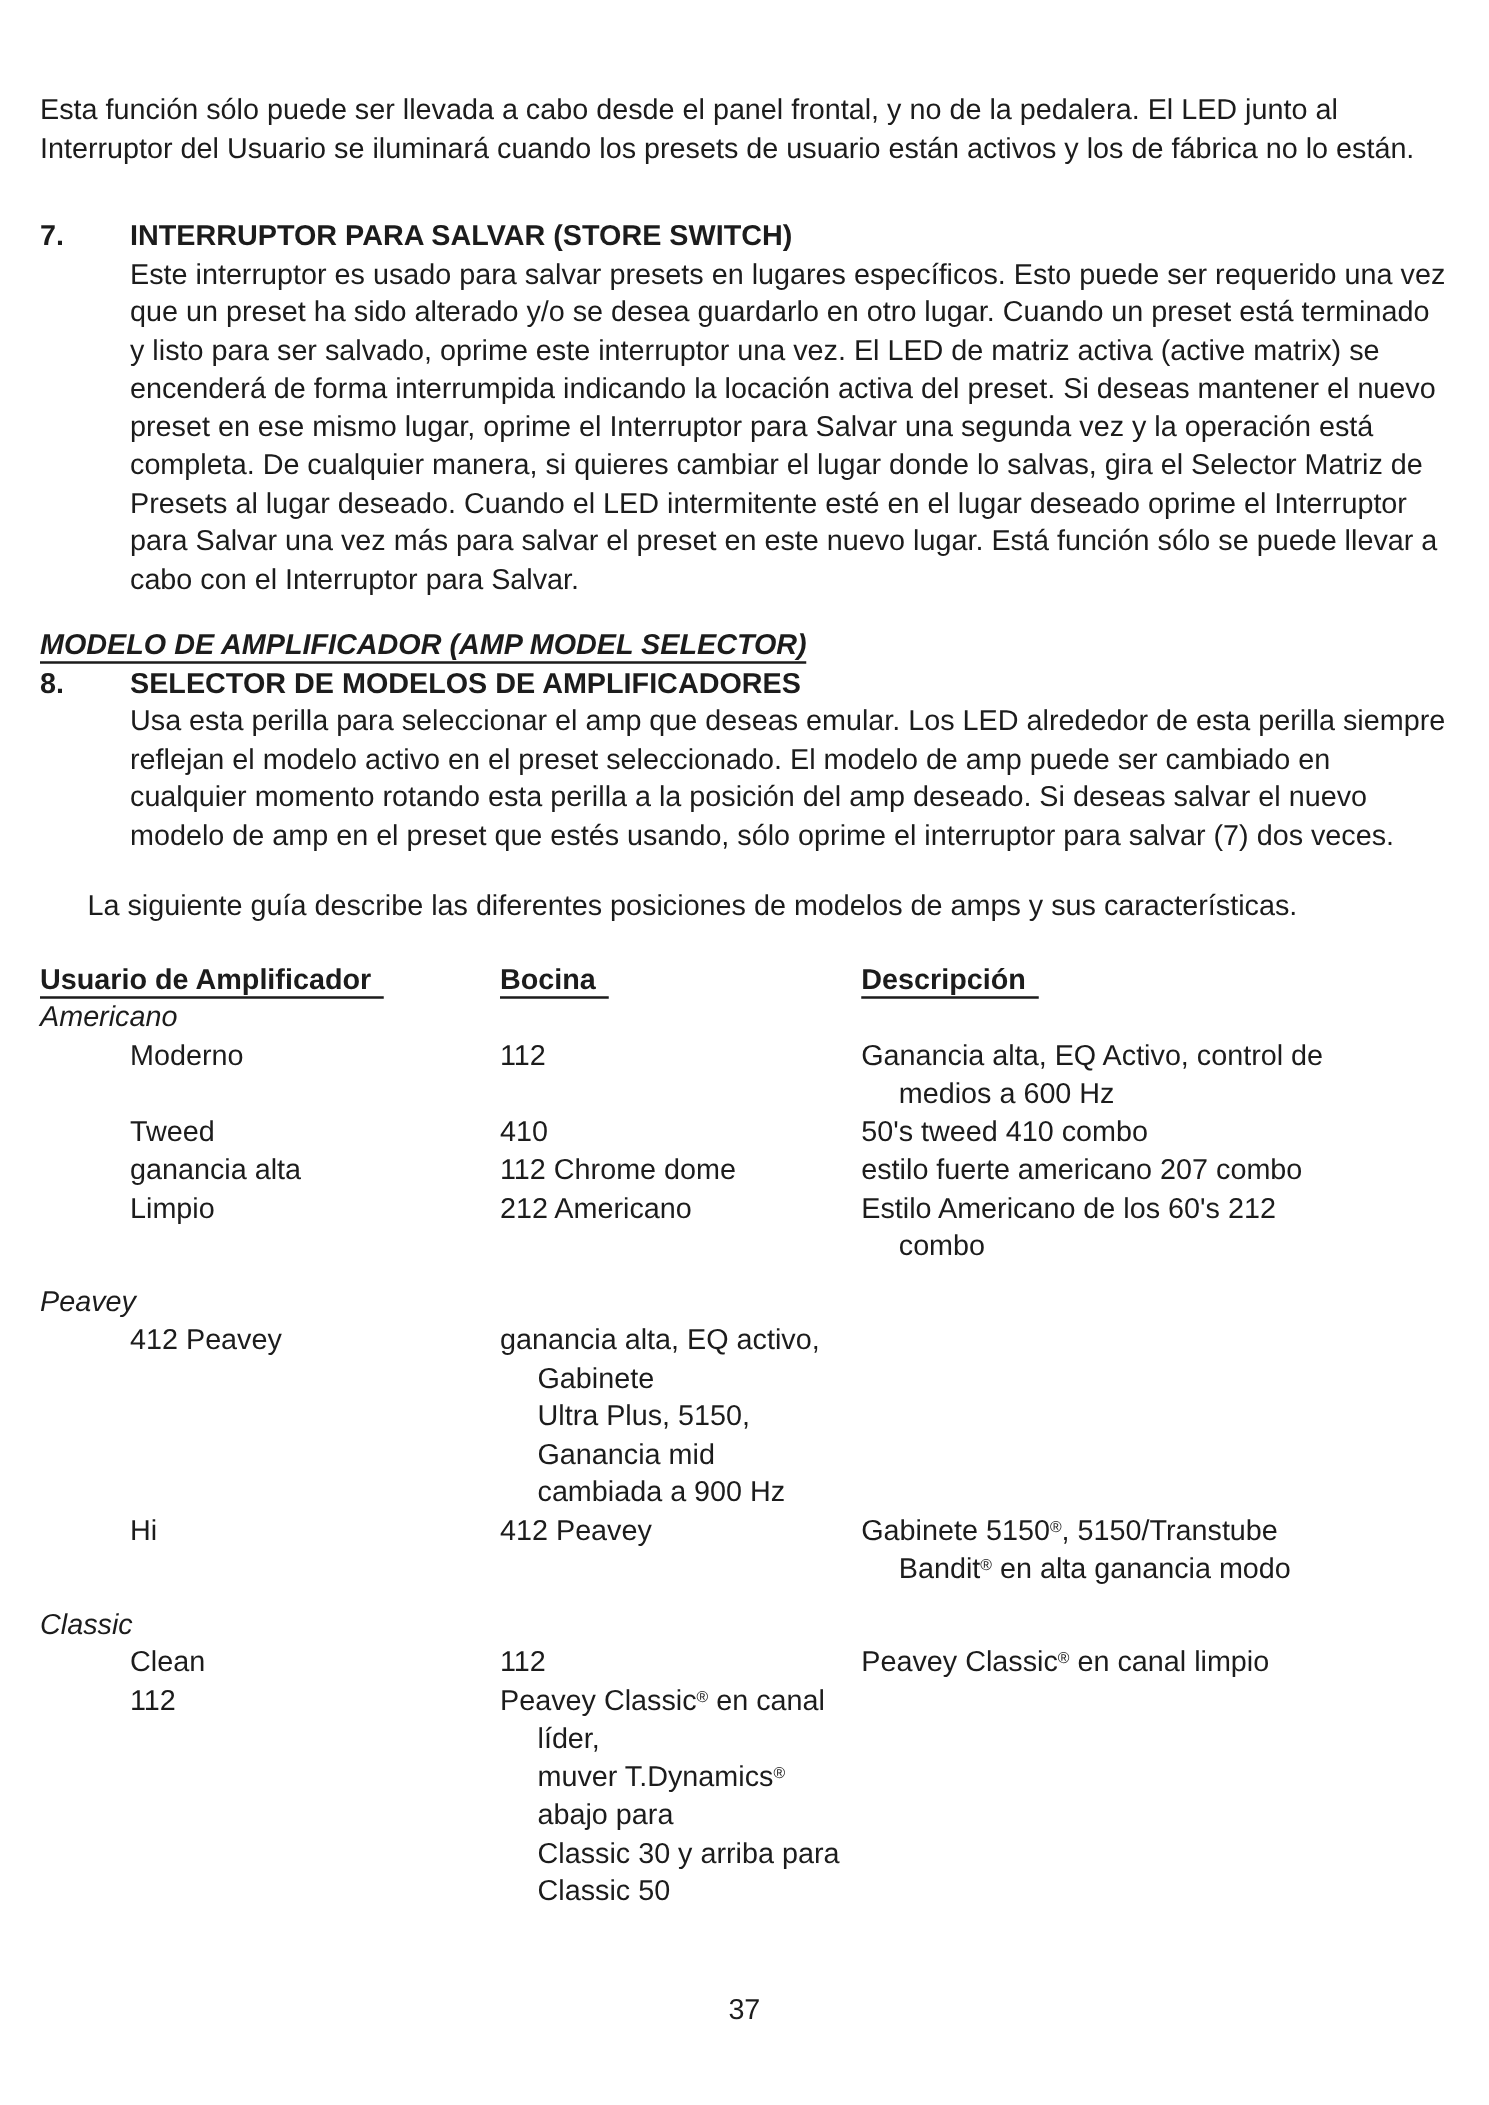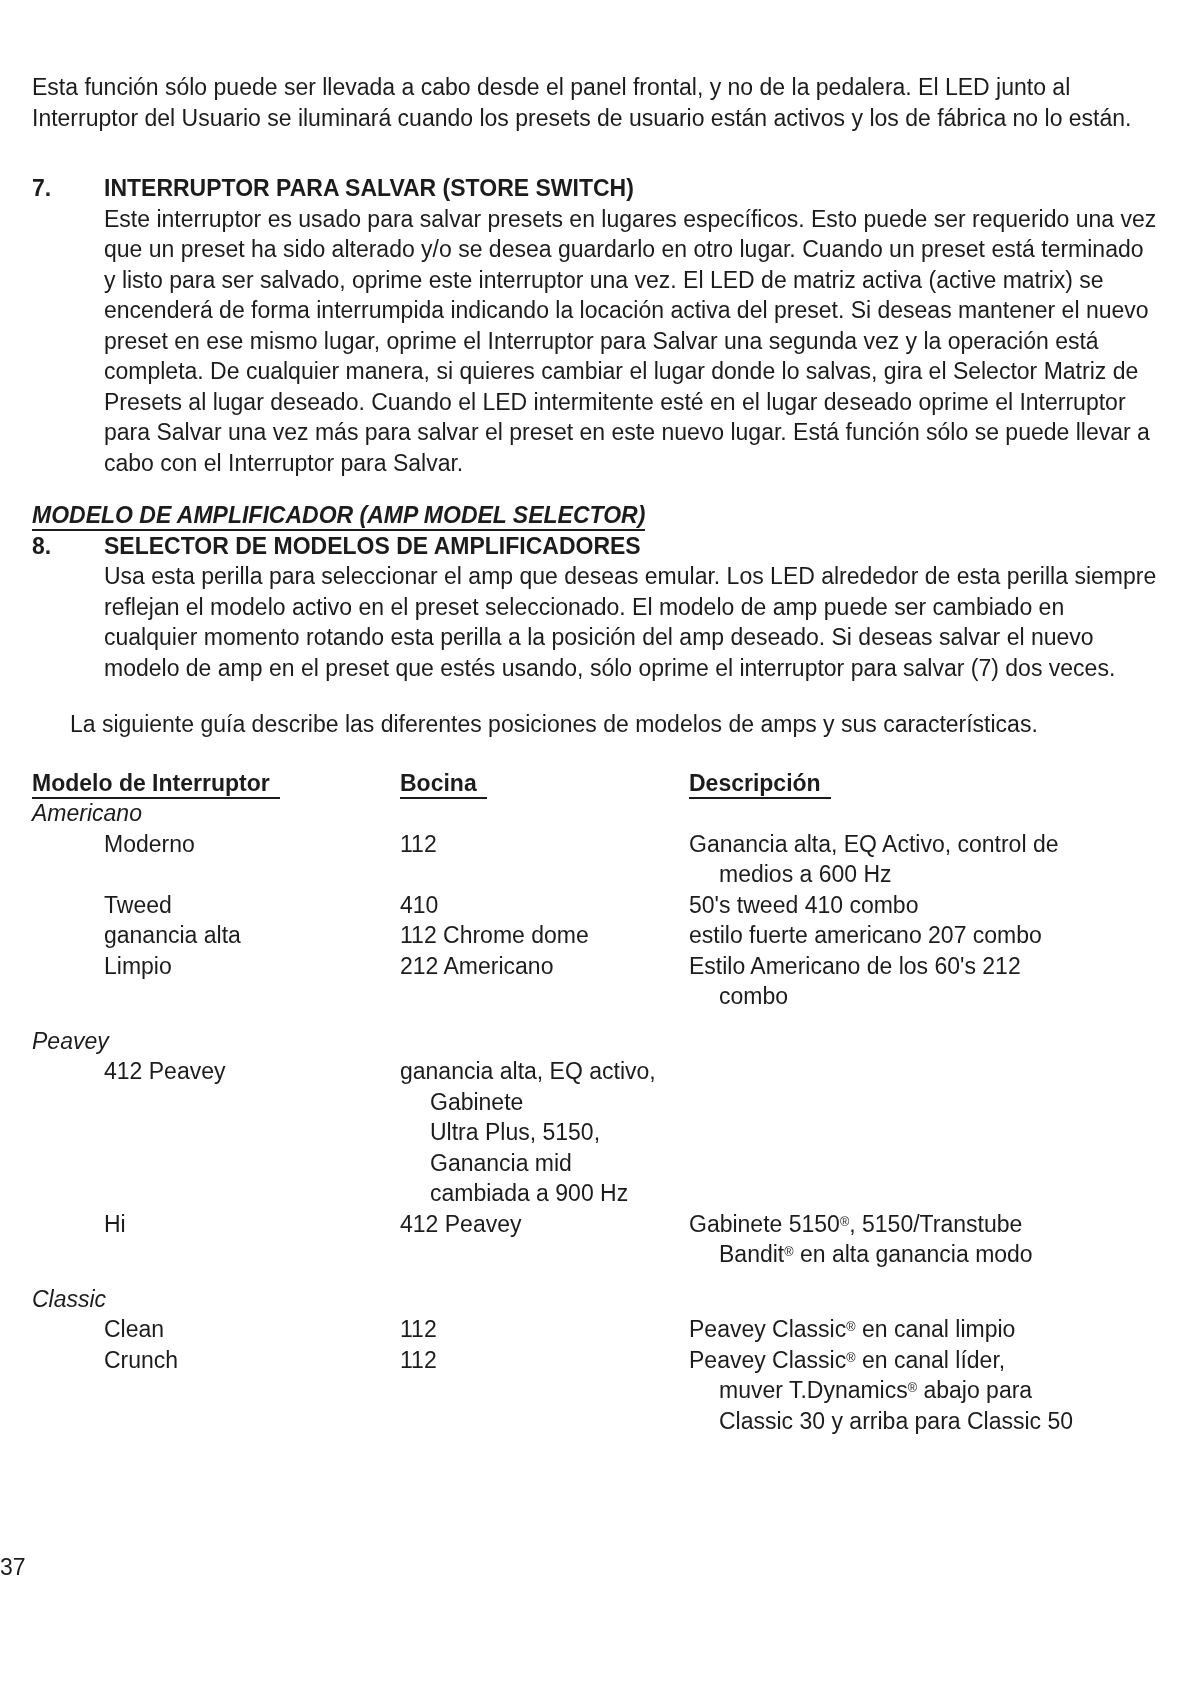--- a/index.html
+++ b/index.html
@@ -43,22 +43,22 @@
   .trow {
     display: grid;
     grid-template-columns: 296px 289px 1fr;
     margin-left: 72px;
   }
   .desc-cell { padding-left: 30px; text-indent: -30px; }
   sup { font-size: 0.55em; line-height: 0; vertical-align: 0.5em; }
 
   .page-number {
     position: absolute;
-    top: 1552px; left: 0; right: 0;
-    text-align: left;
+    top: 1592px; left: 0; right: 0;
+    text-align: center;
   }
 </style>
 </head>
 <body>
 
 <div class="content">
 
   <p class="indented" style="margin:0;">Esta función sólo puede ser llevada a cabo desde el panel frontal, y no de la pedalera. El LED junto al Interruptor del Usuario se iluminará cuando los presets de usuario están activos y los de fábrica no lo están.</p>
 
   <div class="numbered-section">
@@ -79,21 +79,21 @@
       <div class="sec-title">SELECTOR DE MODELOS DE AMPLIFICADORES</div>
       <div>Usa esta perilla para seleccionar el amp que deseas emular. Los LED alrededor de esta perilla siempre reflejan el modelo activo en el preset seleccionado. El modelo de amp puede ser cambiado en cualquier momento rotando esta perilla a la posición del amp deseado. Si deseas salvar el nuevo modelo de amp en el preset que estés usando, sólo oprime el interruptor para salvar (7) dos veces.</div>
     </div>
   </div>
 
   <p class="guide-par" style="margin-bottom:0;margin-left:38px;">La siguiente guía describe las diferentes posiciones de modelos de amps y sus características.</p>
 
   <div class="amp-table">
 
     <div class="thead-row">
-      <div><span class="ul">Modelo de Interruptor</span></div>
+      <div><span class="ul">Usuario de Amplificador</span></div>
       <div><span class="ul">Bocina</span></div>
       <div><span class="ul">Descripción</span></div>
     </div>
 
     <div class="tgroup">
       <div class="group-label">Americano</div>
       <div class="trow">
         <div>Moderno</div>
         <div>112</div>
         <div class="desc-cell">Ganancia alta, EQ Activo, control de<br>medios a 600 Hz</div>
@@ -129,21 +129,20 @@
     </div>
 
     <div class="tgroup">
       <div class="group-label">Classic</div>
       <div class="trow">
         <div>Clean</div>
         <div>112</div>
         <div class="desc-cell">Peavey Classic<sup>®</sup> en canal limpio</div>
       </div>
       <div class="trow">
-        <div>Crunch</div>
         <div>112</div>
         <div class="desc-cell">Peavey Classic<sup>®</sup> en canal líder,<br>muver T.Dynamics<sup>®</sup> abajo para<br>Classic 30 y arriba para Classic 50</div>
       </div>
     </div>
 
   </div>
 </div>
 
 <div class="page-number">37</div>
 

